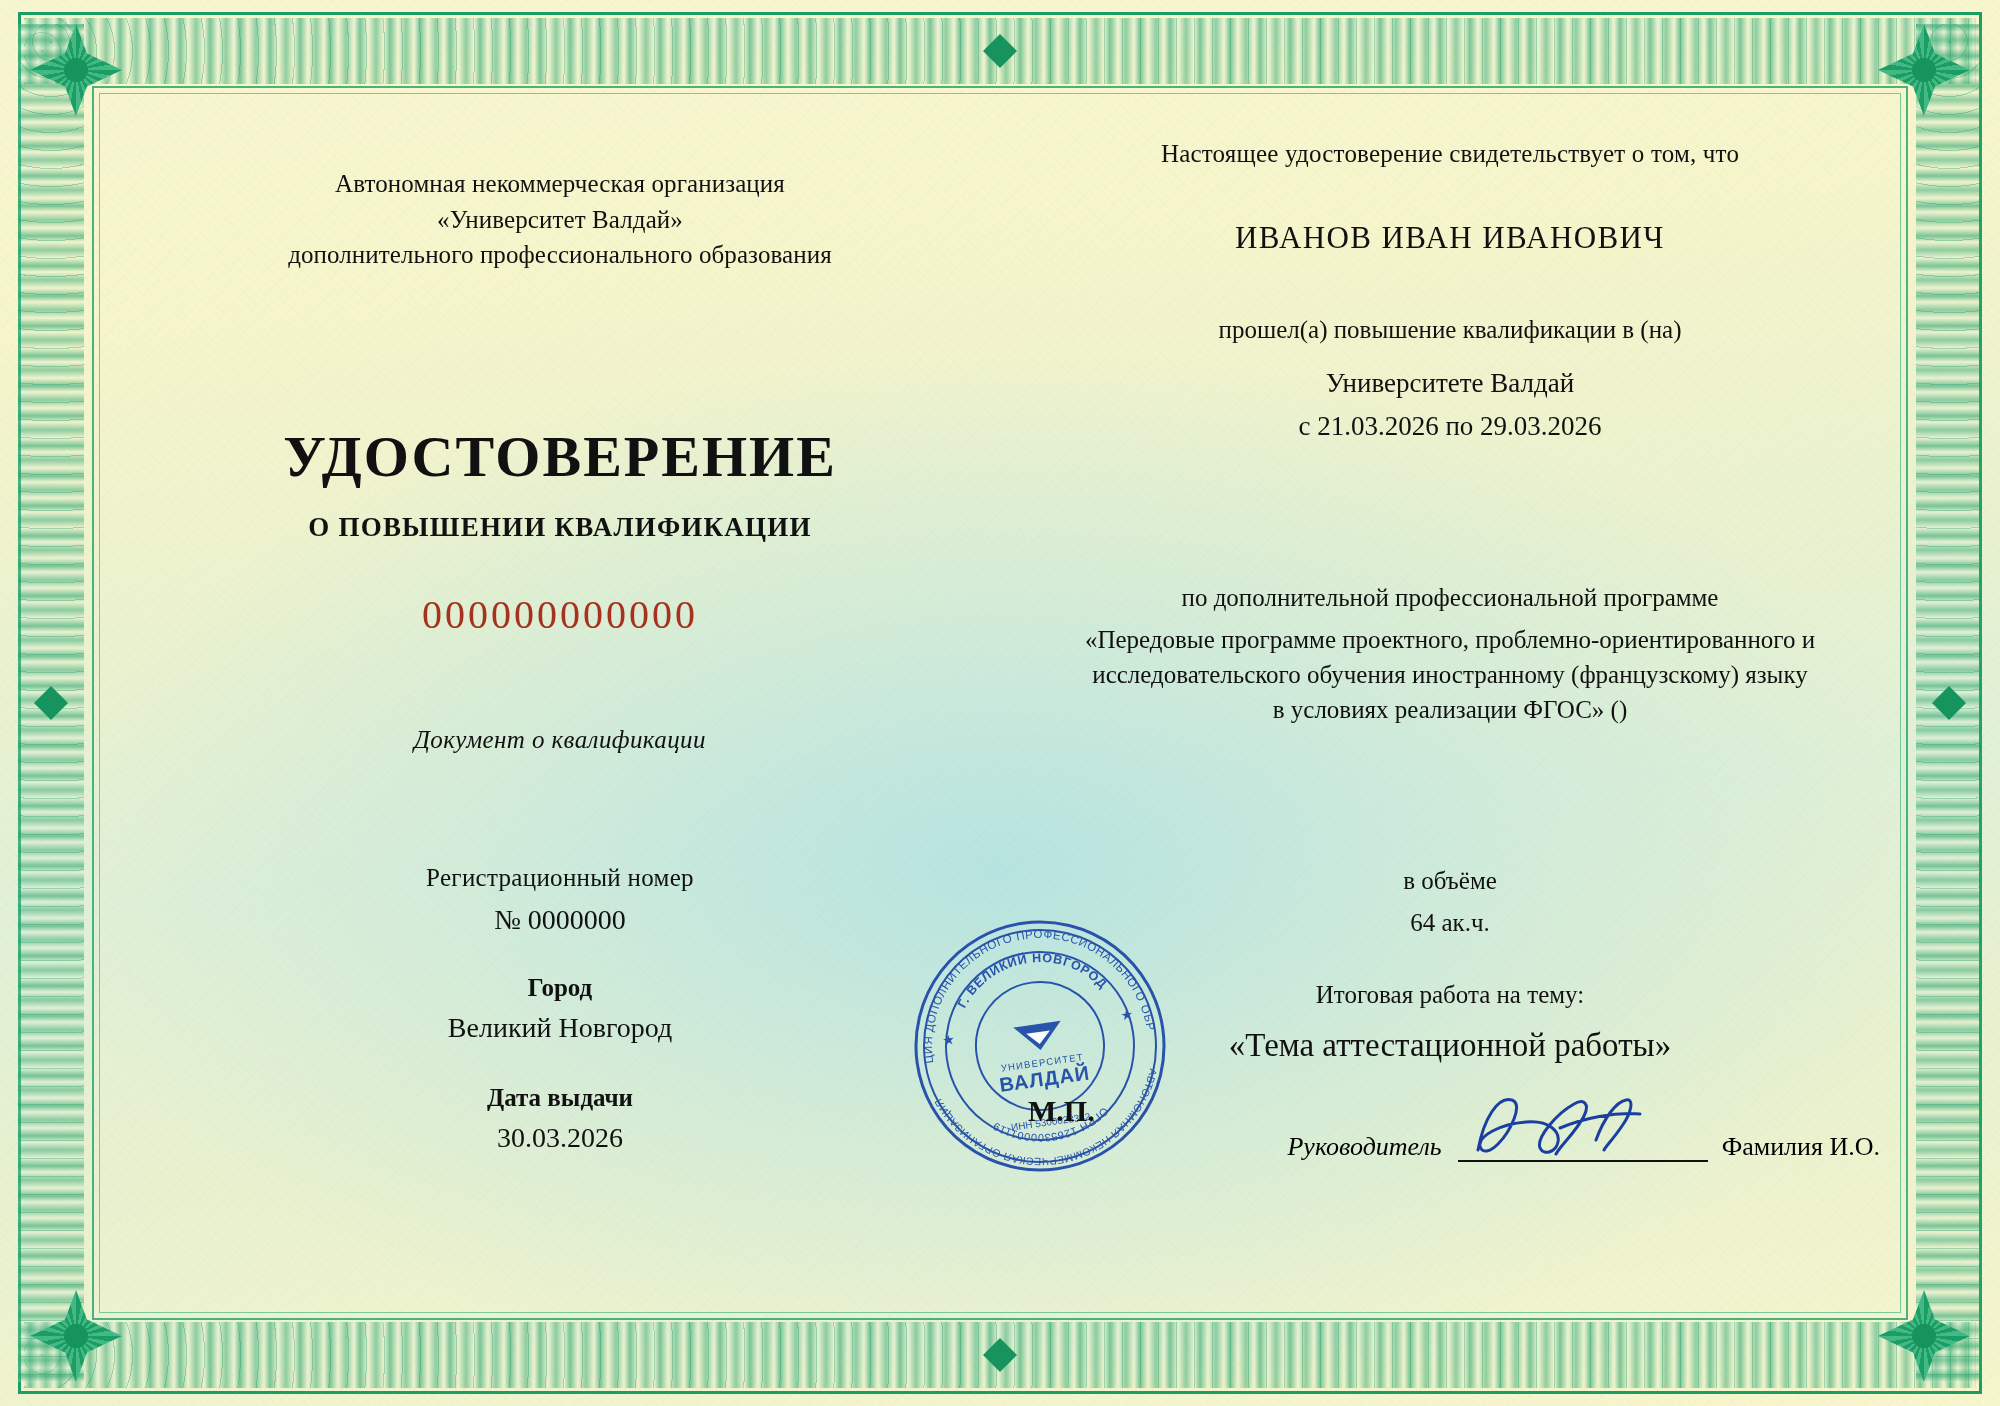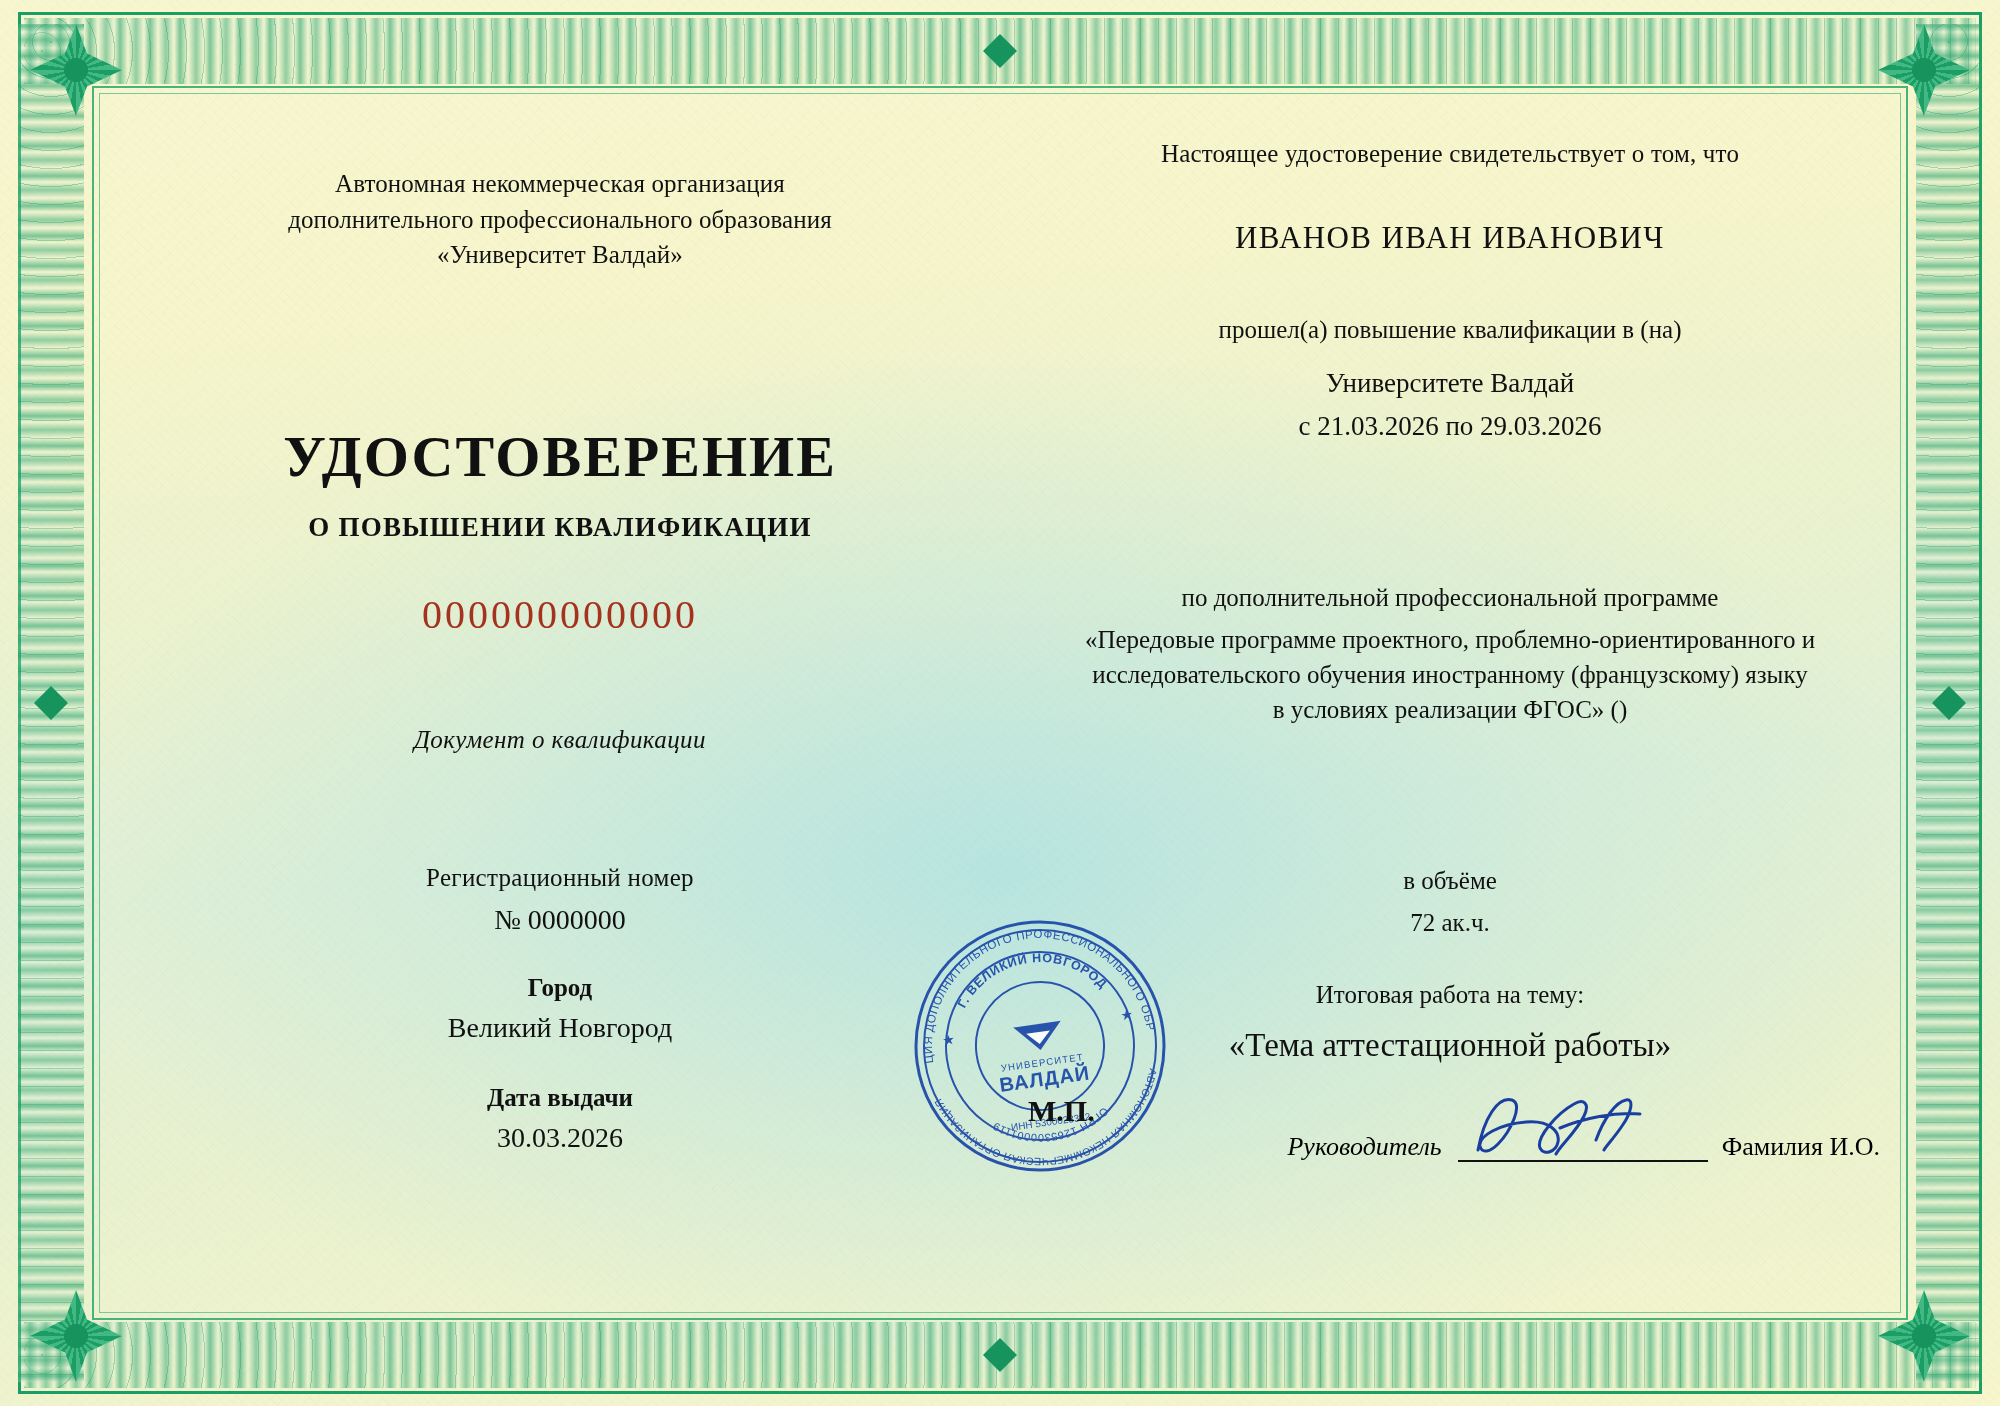--- a/index.html
+++ b/index.html
@@ -320,22 +320,22 @@
   <div class="mid-diamond bottom"></div>
   <div class="mid-diamond left"></div>
   <div class="mid-diamond right"></div>
 
   <div class="content">
 
     <div class="col-left">
 
       <div class="org">
         <div>Автономная некоммерческая организация</div>
+        <div>«Университет Валдай»</div>
         <div>дополнительного профессионального образования</div>
-        <div>«Университет Валдай»</div>
       </div>
 
       <div class="title-main">УДОСТОВЕРЕНИЕ</div>
       <div class="title-sub">О ПОВЫШЕНИИ КВАЛИФИКАЦИИ</div>
 
       <div class="serial">000000000000</div>
 
       <div class="doc-kind">Документ о квалификации</div>
 
       <div class="reg-block">
@@ -366,21 +366,21 @@
       <div class="r-period">с 21.03.2026 по 29.03.2026</div>
 
       <div class="r-program-label">по дополнительной профессиональной программе</div>
       <div class="r-program-title">
         <div>«Передовые программе проектного, проблемно-ориентированного и</div>
         <div>исследовательского обучения иностранному (французскому) языку</div>
         <div>в условиях реализации ФГОС» ()</div>
       </div>
 
       <div class="r-volume-label">в объёме</div>
-      <div class="r-volume-value">72 ак.ч.</div>
+      <div class="r-volume-value">64 ак.ч.</div>
 
       <div class="r-final-label">Итоговая работа на тему:</div>
       <div class="r-final-topic">«Тема аттестационной работы»</div>
 
     </div>
 
     <div class="stamp-wrap">
       <svg class="stamp" viewBox="0 0 260 260" aria-hidden="true">
         <defs>
           <path id="arcOuterTop" d="M 130,130 m -108,0 a 108,108 0 0 1 216,0" fill="none"></path>

